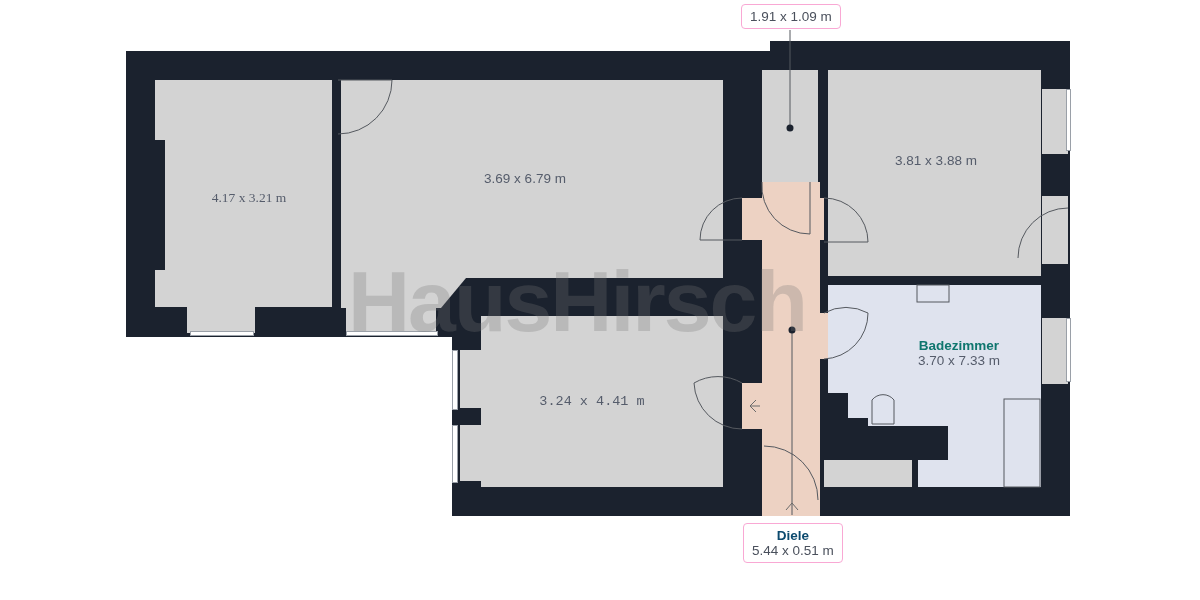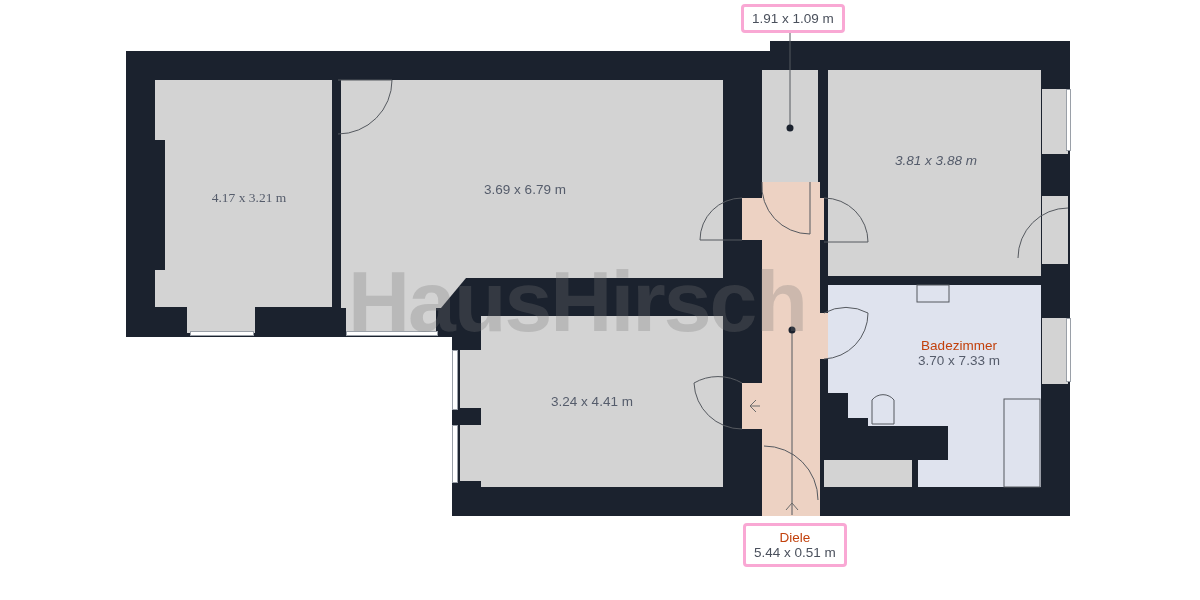--- a/index.html
+++ b/index.html
@@ -3,23 +3,23 @@
 <meta charset="utf-8">
 <style>
   html,body{margin:0;padding:0;background:#ffffff;}
   body{width:1200px;height:600px;position:relative;overflow:hidden;font-family:"Liberation Sans",sans-serif;}
   .abs{position:absolute;}
   .wall{background:#1b222e;}
   .room{background:#d3d3d3;}
   .bath{background:#dfe3ee;}
   .hall{background:#edd2c3;}
   .lbl{position:absolute;color:#555c6b;font-size:13.5px;white-space:nowrap;transform:translate(-50%,-50%);}
-  .lbl b{display:block;color:#c2410c;font-weight:normal;text-align:center;}
-  .tag{position:absolute;background:#fff;border:3px solid #f9a8d4;border-radius:4px;color:#4a505c;font-size:13.5px;text-align:center;padding:4px 8px;white-space:nowrap;}
-  .tag b{display:block;color:#c2410c;font-weight:normal;}
+  .lbl b{display:block;color:#0f766e;font-weight:bold;text-align:center;}
+  .tag{position:absolute;background:#fff;border:1px solid #f9a8d4;border-radius:4px;color:#4a505c;font-size:13.5px;text-align:center;padding:4px 8px;white-space:nowrap;}
+  .tag b{display:block;color:#0c4a6e;font-weight:bold;}
   .watermark{position:absolute;left:348px;top:252px;font-size:86px;font-weight:bold;color:rgba(120,120,120,0.28);letter-spacing:-2px;white-space:nowrap;}
   .win{position:absolute;background:#fff;border:1px solid #9aa0a8;}
   svg{position:absolute;left:0;top:0;}
 </style>
 </head>
 <body>
 
 <div class="abs wall" style="left:126px;top:51px;width:645px;height:286px;"></div>
 <div class="abs wall" style="left:770px;top:41px;width:300px;height:475px;"></div>
 <div class="abs wall" style="left:452px;top:280px;width:330px;height:236px;"></div>
@@ -79,19 +79,19 @@
     <path d="M760 406 L750 406 M756 400 L750 406 L756 412" stroke="#6a6a6a"></path>
     <path d="M786 510 L792 503 L798 510" stroke="#6a6a6a"></path>
   </g>
   <circle cx="790" cy="128" r="3.5" fill="#1b222e"></circle>
   <circle cx="792" cy="330" r="3.5" fill="#1b222e"></circle>
 </svg>
 
 <div class="watermark">HausHirsch</div>
 
 <div class="lbl" style="left:249px;top:198px;font-family:Liberation Serif, serif;"><span>4.17 x 3.21 m</span></div>
-<div class="lbl" style="left:525px;top:178px;margin-top:11px;"><span>3.69 x 6.79 m</span></div>
-<div class="lbl" style="left:592px;top:401px;"><span>3.24 x 4.41 m</span></div>
-<div class="lbl" style="left:936px;top:160px;font-style:italic;"><span>3.81 x 3.88 m</span></div>
+<div class="lbl" style="left:525px;top:178px;"><span>3.69 x 6.79 m</span></div>
+<div class="lbl" style="left:592px;top:401px;font-family:Liberation Mono, monospace;"><span>3.24 x 4.41 m</span></div>
+<div class="lbl" style="left:936px;top:160px;"><span>3.81 x 3.88 m</span></div>
 <div class="lbl" style="left:959px;top:353px;"><b>Badezimmer</b><span>3.70 x 7.33 m</span></div>
 
 <div class="tag" style="left:741px;top:4px;"><span>1.91 x 1.09 m</span></div>
 <div class="tag" style="left:743px;top:523px;"><b>Diele</b><span>5.44 x 0.51 m</span></div>
 
 </body></html>

